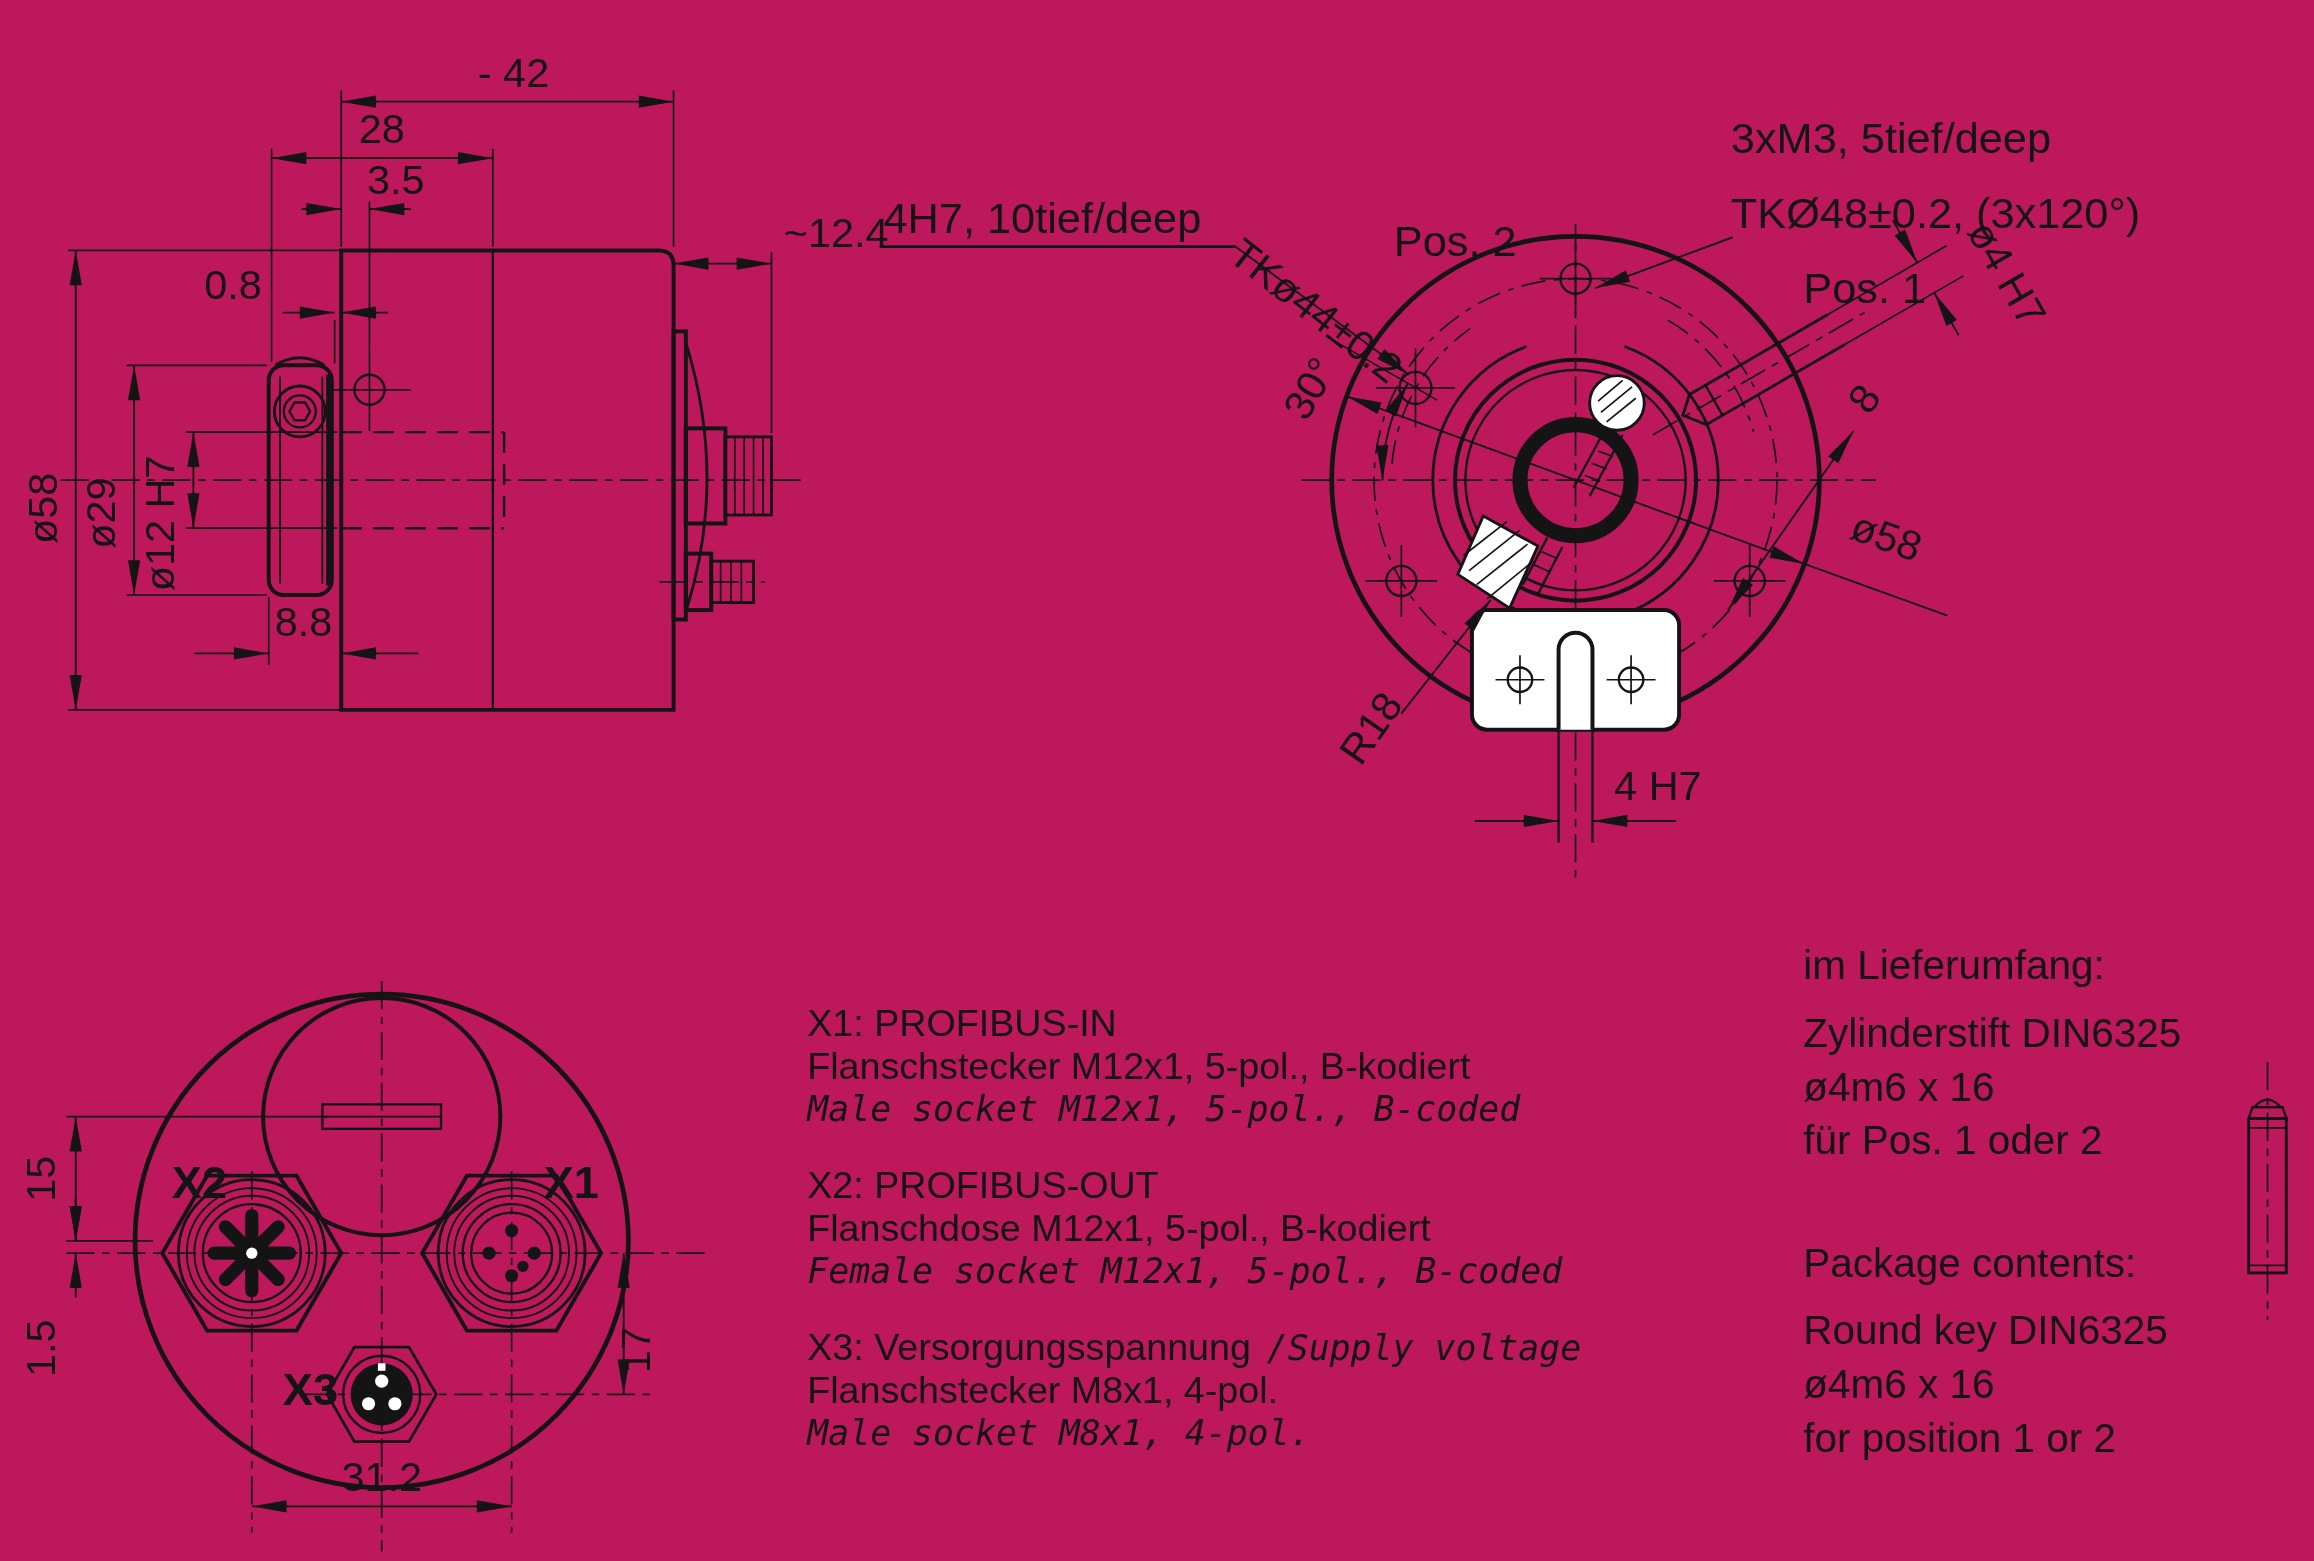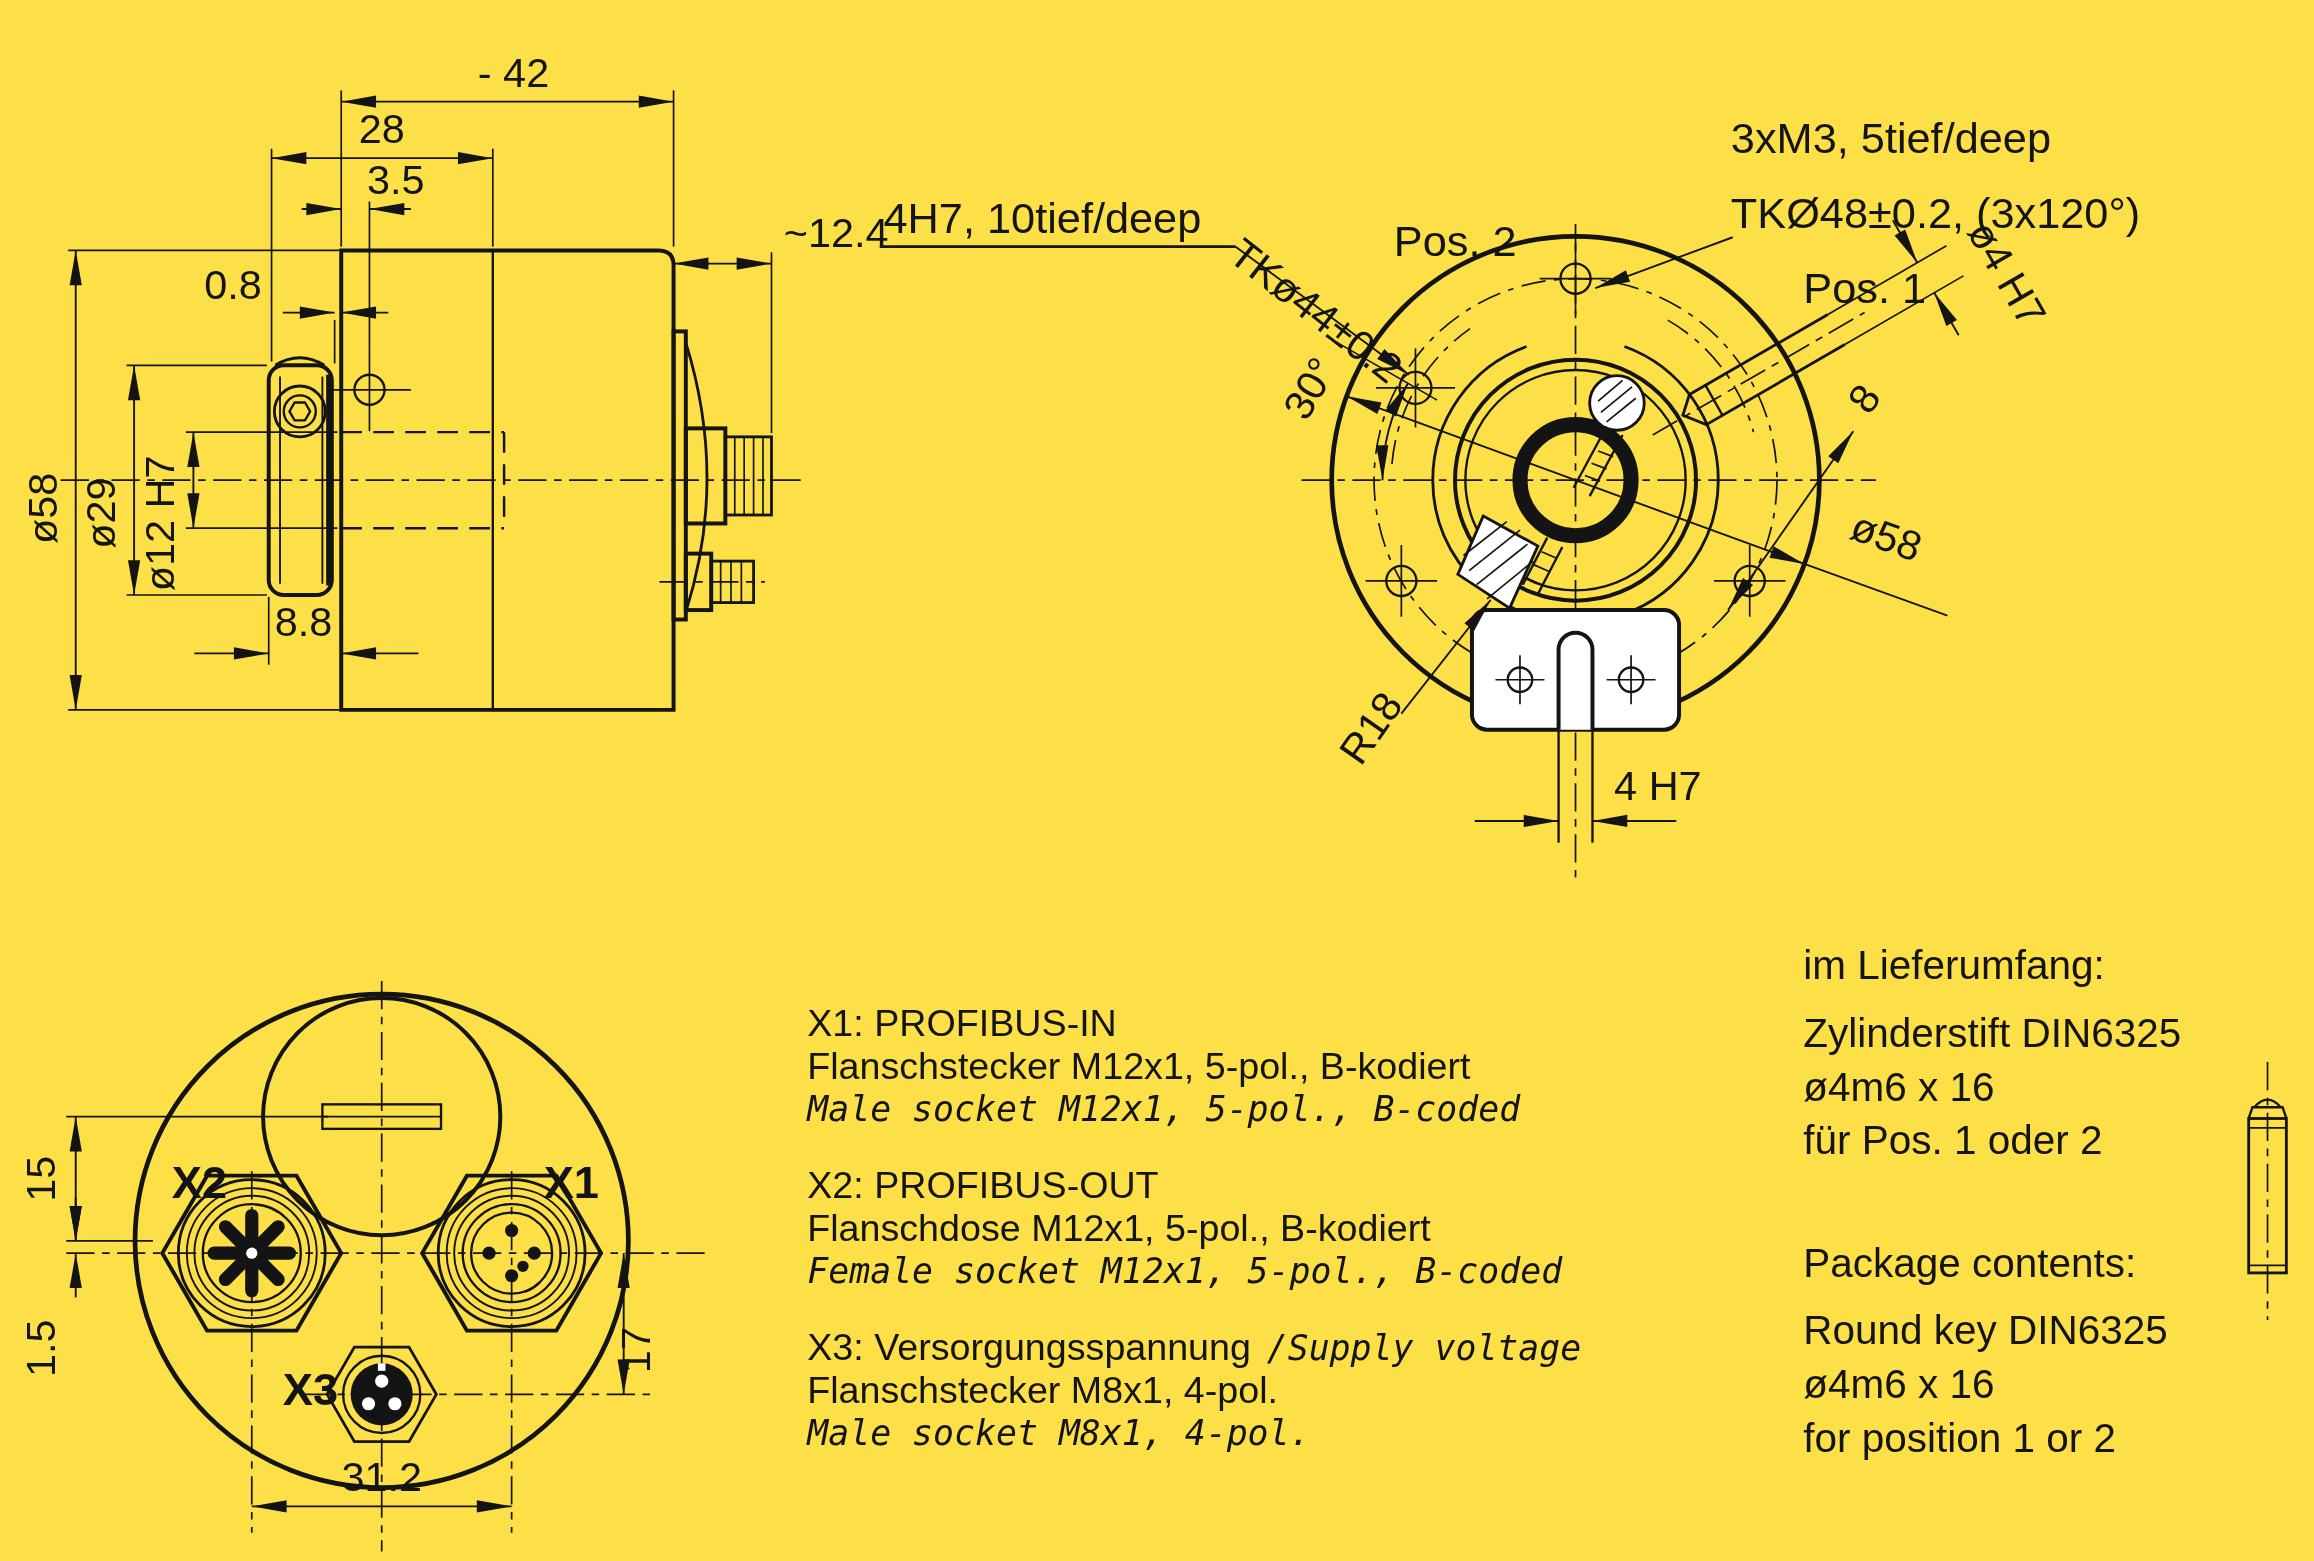--- a/index.html
+++ b/index.html
@@ -1,16 +1,16 @@
 <!DOCTYPE html>
 <html style="font-size:15px"><head>
 <meta charset="utf-8">
 <style>
   html,body{margin:0;padding:0;background:#ffffff;}
-  .stage{position:relative;width:2315px;height:1561px;background:#fde047;overflow:hidden;}
+  .stage{position:relative;width:2315px;height:1561px;background:#be185d;overflow:hidden;}
   svg{position:absolute;left:0;top:0;}
   svg text{fill:#141414;}
   .ln{stroke:#141414;fill:none;}
   .w5{stroke-width:5;} .w4{stroke-width:4.2;} .w3{stroke-width:3;} .w25{stroke-width:2.5;} .w2{stroke-width:2;}
   .cl{stroke:#141414;fill:none;stroke-width:1.8;stroke-dasharray:30 8 8 8;}
   .dash{stroke:#141414;fill:none;stroke-width:2.6;stroke-dasharray:22 12;}
   .tk{stroke:#141414;fill:none;stroke-width:1.8;stroke-dasharray:26 9 6 9;}
   .dim{stroke:#141414;fill:none;stroke-width:2;}
   .ext{stroke:#141414;fill:none;stroke-width:1.8;}
   .dtx2{font-family:"Liberation Sans",sans-serif;font-size:44px;}

